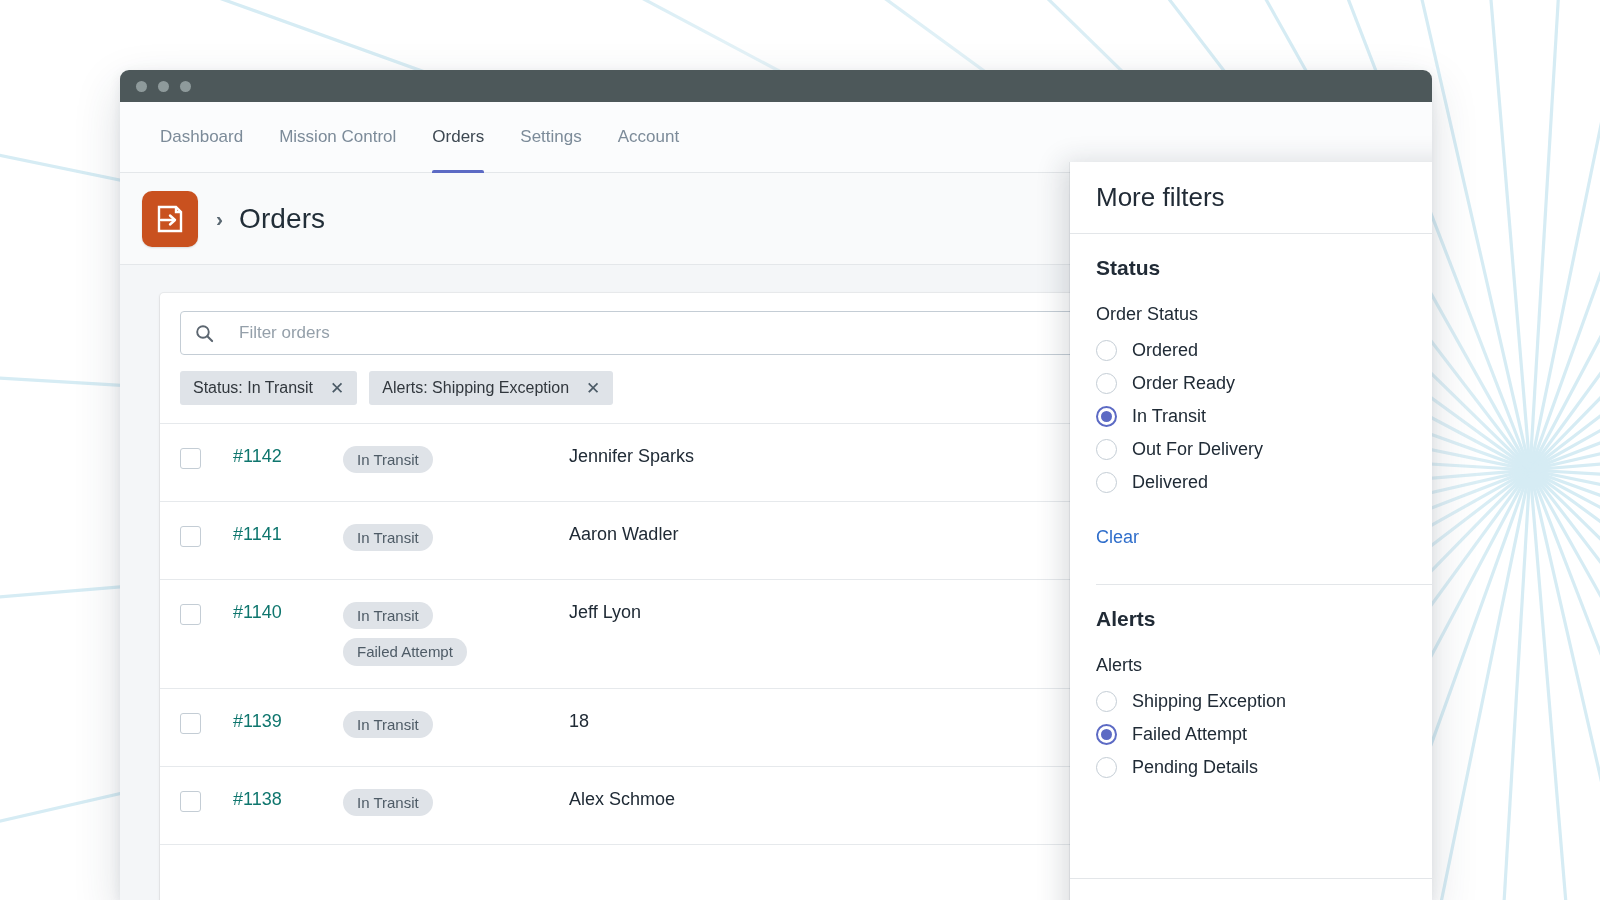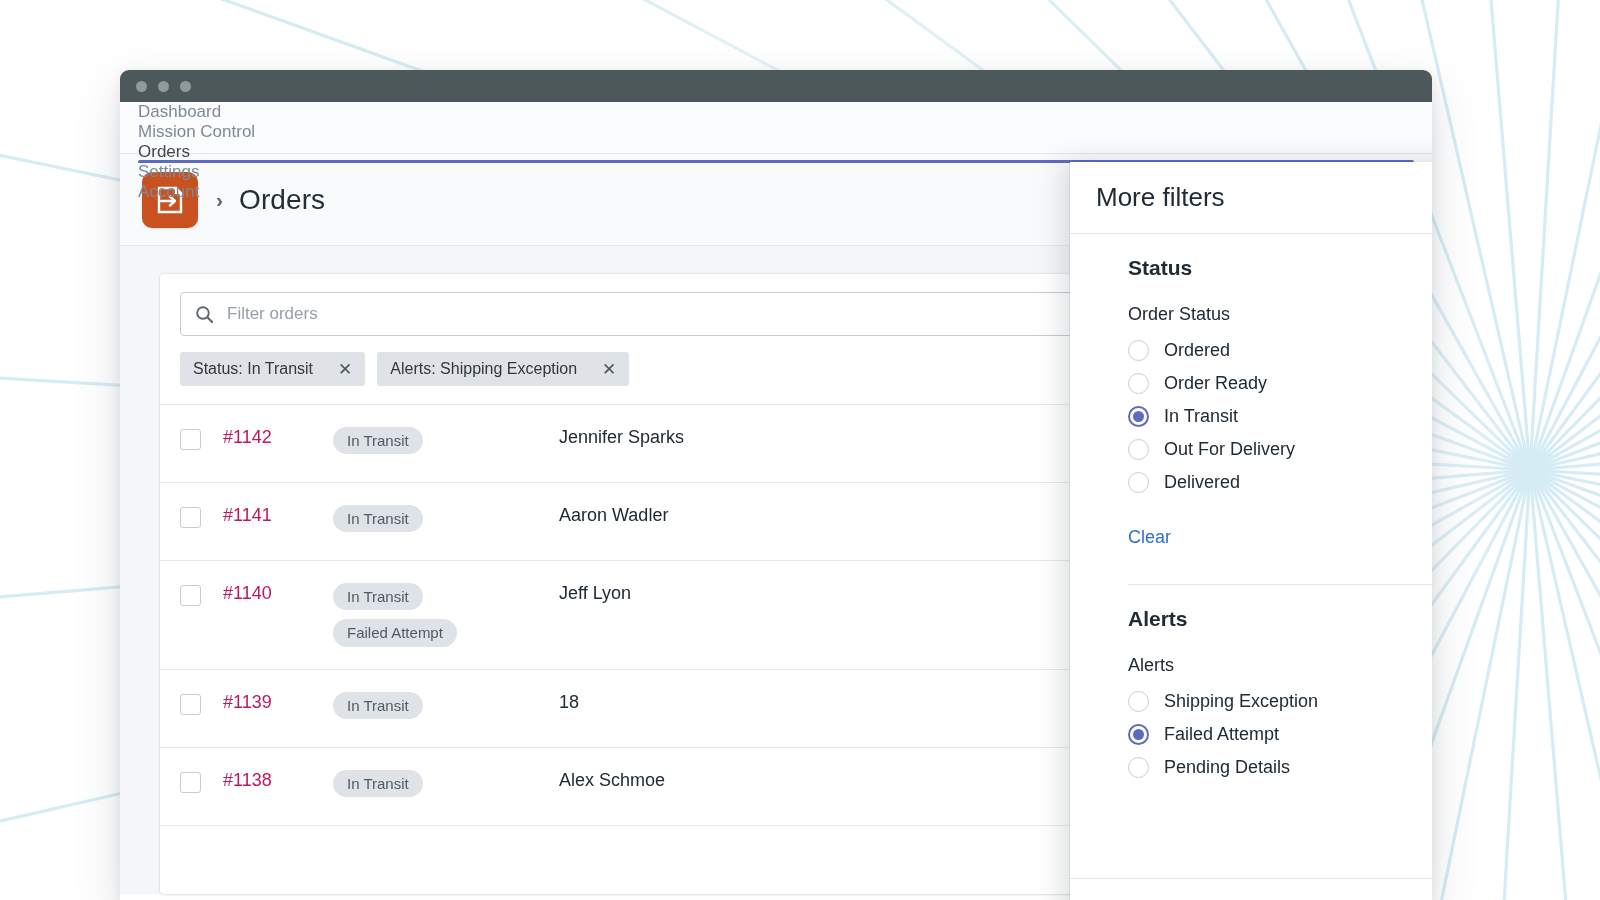--- a/index.html
+++ b/index.html
@@ -48,26 +48,26 @@
     background: #4d585a;
     display: flex;
     align-items: center;
     padding-left: 16px;
     gap: 11px;
   }
   .dot { width: 11px; height: 11px; border-radius: 50%; background: #8e9a9b; }
 
   
   #topnav {
-    height: 52px;
+    height: 71px;
     background: #fbfcfd;
     border-bottom: 1px solid #e4e7ea;
     display: flex;
     align-items: stretch;
-    flex-direction: column;
+    padding-left: 22px;
   }
   .navtab {
     display: flex;
     align-items: center;
     padding: 0 18px;
     font-size: 17px;
     color: #7c8b99;
     position: relative;
     cursor: pointer;
     white-space: nowrap;
@@ -129,36 +129,36 @@
     display: flex;
     align-items: center;
     padding: 0 14px;
     background: #fff;
   }
   #searchbox svg { flex: none; }
   #searchinput {
     border: none; outline: none;
     font-size: 17px;
     color: #31373d;
-    margin-left: 13px;
+    margin-left: 25px;
     width: 100%;
     font-family: "Liberation Sans", sans-serif;
     background: transparent;
   }
   #searchinput::placeholder { color: #95a0aa; }
 
   #chiprow { display: flex; gap: 12px; padding: 16px 20px 18px 20px; }
   .chip {
     background: #dfe3e8;
     border-radius: 3px;
     height: 34px;
     display: flex;
     align-items: center;
     padding: 0 13px;
-    gap: 25px;
+    gap: 17px;
     font-size: 16px;
     color: #31373d;
     cursor: pointer;
     white-space: nowrap;
   }
   .chip .x { font-size: 17px; color: #4b5a66; line-height: 1; }
 
   
   #rows { border-top: 1px solid #e6e9ec; }
   .row {
@@ -171,22 +171,22 @@
   .cb {
     width: 21px; height: 21px;
     border: 1px solid #c4cdd5;
     border-radius: 3px;
     background: #fff;
     flex: none;
     margin-top: 2px;
     cursor: pointer;
   }
   .c-id {
-    width: 110px; flex: none; margin-left: 22px;
-    color: #be185d; font-size: 18px;
+    width: 110px; flex: none; margin-left: 32px;
+    color: #0f766e; font-size: 18px;
     cursor: pointer;
   }
   .c-badges {
     width: 226px; flex: none;
     display: flex; flex-direction: column; gap: 9px; align-items: flex-start;
   }
   .badge {
     background: #dfe3e8;
     border-radius: 14px;
     padding: 5px 14px;
@@ -211,21 +211,21 @@
   }
   #drawerhead {
     height: 72px;
     display: flex; align-items: center; justify-content: space-between;
     padding: 0 26px;
     border-bottom: 1px solid #e3e6e9;
     flex: none;
   }
   #drawertitle { font-size: 26px; color: #212b36; }
 
-  #drawerbody { flex: 1; overflow: hidden; position: relative; padding-left: 32px; }
+  #drawerbody { flex: 1; overflow: hidden; position: relative; }
   .section { padding: 22px 26px 0 26px; }
   .sectionhead {
     display: flex; align-items: center; justify-content: space-between;
     cursor: pointer;
   }
   .sectionhead h3 { font-size: 21px; color: #212b36; font-weight: 700; }
 
   .grouplabel { font-size: 18px; color: #202b36; margin: 24px 0 9px 0; }
 
   .radiorow {

